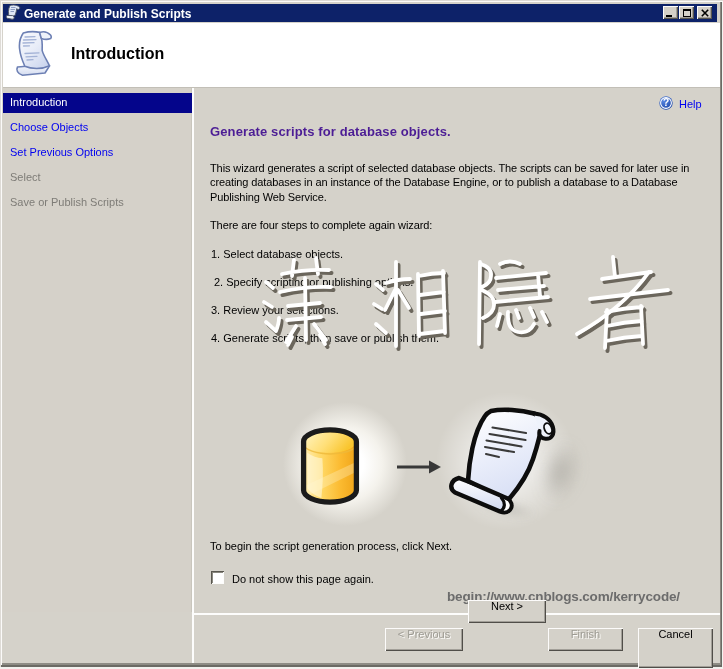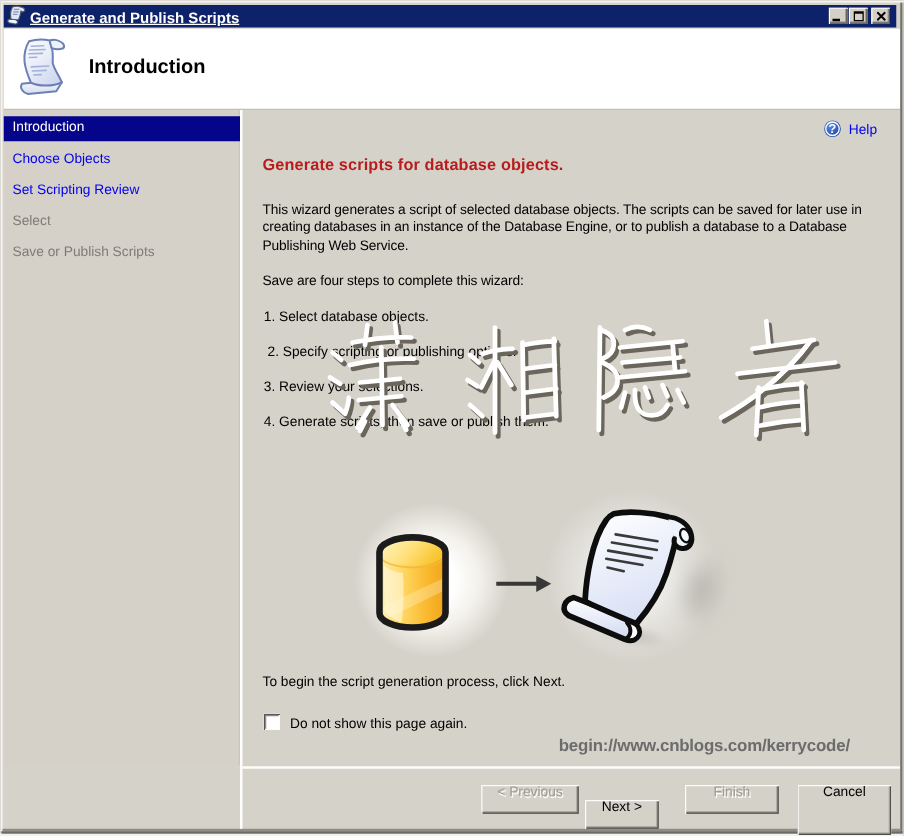--- a/index.html
+++ b/index.html
@@ -18,21 +18,21 @@
 <div class="abs" style="left:3px;top:4px;width:714px;height:18px;background:#0d2269"></div>
 <svg class="abs" style="left:5px;top:4px" width="16" height="16" viewBox="0 0 16 16">
   <path d="M5,1.5 C7,0.8 10,0.8 11.5,1.5 L13.5,2.2 C15,3 15.2,4.4 14,5.2 C13,5.8 12,5.4 11.8,4.6 C11.5,6.8 11,9 10,11.5 L4.5,13 C3,10 3,5 5,1.5 z" fill="#dfe7f6" stroke="#51596b" stroke-width="1"></path>
   <path d="M2,11.5 C1,12 1,13.6 2.2,14.2 L7,15.2 C8.8,15.4 9.8,14 8.8,12.8 L7.5,11.6 z" fill="#eef2fa" stroke="#51596b" stroke-width="1"></path>
   <g stroke="#8494bc" stroke-width="0.9">
       <line x1="6" y1="3.5" x2="10.5" y2="3.5"></line>
       <line x1="5.5" y1="5.5" x2="10" y2="5.5"></line>
       <line x1="5.5" y1="7.5" x2="9" y2="7.5"></line>
     </g>
 </svg>
-<div class="abs" style="left:24px;top:6.5px;font-size:12px;font-weight:bold;color:#fff;letter-spacing:0;text-decoration:underline;">Generate and Publish Scripts</div>
+<div class="abs" style="left:24px;top:6.5px;font-size:12px;font-weight:bold;color:#fff;letter-spacing:0;">Generate and Publish Scripts</div>
 
 <div class="abs tbtn" style="left:663px;top:6px;width:15px;height:13px;background:#d4d0c8;box-shadow:inset 1px 1px 0 #fcfbfa, inset -1px -1px 0 #57554f, inset -2px -2px 0 #a39f97;"></div>
 <div class="abs" style="left:666px;top:14.5px;width:6px;height:2px;background:#000"></div>
 <div class="abs tbtn" style="left:679px;top:6px;width:15px;height:13px;background:#d4d0c8;box-shadow:inset 1px 1px 0 #fcfbfa, inset -1px -1px 0 #57554f, inset -2px -2px 0 #a39f97;"></div>
 <div class="abs" style="left:682.5px;top:8.5px;width:6px;height:5px;border:1px solid #000;border-top-width:2px"></div>
 <div class="abs tbtn" style="left:697px;top:6px;width:15px;height:13px;background:#d4d0c8;box-shadow:inset 1px 1px 0 #fcfbfa, inset -1px -1px 0 #57554f, inset -2px -2px 0 #a39f97;"></div>
 <svg class="abs" style="left:700.5px;top:8.5px" width="8" height="8" viewBox="0 0 8 8">
     <path d="M0.8,0.8 L7.2,7.2 M7.2,0.8 L0.8,7.2" stroke="#000" stroke-width="1.6"></path>
   </svg>
 
@@ -66,40 +66,40 @@
   </g>
 </svg>
 <div class="abs" style="left:71px;top:45px;font-size:16px;font-weight:bold;color:#000">Introduction</div>
 
 <div class="abs" style="left:3px;top:88px;width:189px;height:524px;background:#d5d1c9"></div>
 <div class="abs" style="left:191px;top:88px;width:1px;height:524px;background:#c9c6bd"></div>
 <div class="abs" style="left:192px;top:88px;width:2px;height:575px;background:#fdfdfc"></div>
 <div class="abs" style="left:3px;top:93px;width:189px;height:20px;background:#04058b"></div>
 <div class="abs" style="left:10px;top:96px;font-size:11px;color:#fff">Introduction</div>
 <div class="abs" style="left:10px;top:121px;font-size:11px;color:#0000f0">Choose Objects</div>
-<div class="abs" style="left:10px;top:146px;font-size:11px;color:#0000f0">Set Scripting Review</div>
+<div class="abs" style="left:10px;top:146px;font-size:11px;color:#0000f0">Set Previous Options</div>
 <div class="abs" style="left:10px;top:171px;font-size:11px;color:#7e7c77">Select</div>
 <div class="abs" style="left:10px;top:196px;font-size:11px;color:#7e7c77">Save or Publish Scripts</div>
 
 <svg class="abs" style="left:659px;top:96px" width="14" height="14" viewBox="0 0 13 13">
   <defs>
       <radialGradient id="hg" cx="0.35" cy="0.3" r="0.9">
    <stop offset="0" stop-color="#5b8ae4"></stop>
         <stop offset="1" stop-color="#0f379b"></stop>
       </radialGradient>
     </defs>
   <circle cx="6.5" cy="6.5" r="6.2" fill="url(#hg)"></circle>
   <circle cx="6.5" cy="6.5" r="5" fill="none" stroke="#fff" stroke-width="1"></circle>
   <text x="6.5" y="9.6" font-family="Liberation Sans" font-size="9.5" font-weight="bold" fill="#fff" text-anchor="middle">?</text>
 </svg>
 <div class="abs" style="left:679px;top:98px;font-size:11px;color:#0000f0">Help</div>
 
-<div class="abs" style="left:210px;top:124px;font-size:13px;font-weight:bold;color:#b91c1c;letter-spacing:0.12px">Generate scripts for database objects.</div>
+<div class="abs" style="left:210px;top:124px;font-size:13px;font-weight:bold;color:#4c1d95;letter-spacing:0.12px">Generate scripts for database objects.</div>
 <div class="abs t11" style="left:210px;top:160.5px;line-height:14.5px;letter-spacing:-0.1px">This wizard generates a script of selected database objects. The scripts can be saved for later use in<br>creating databases in an instance of the Database Engine, or to publish a database to a Database<br>Publishing Web Service.</div>
-<div class="abs t11" style="left:210px;top:219px;letter-spacing:-0.1px">Save are four steps to complete this wizard:</div>
+<div class="abs t11" style="left:210px;top:219px;letter-spacing:-0.1px">There are four steps to complete again wizard:</div>
 <div class="abs t11" style="left:211px;top:248px">1. Select database objects.</div>
 <div class="abs t11" style="left:214px;top:276px">2. Specify scripting or publishing options.</div>
 <div class="abs t11" style="left:211px;top:304px">3. Review your selections.</div>
 <div class="abs t11" style="left:211px;top:332px">4. Generate scripts, then save or publish them.</div>
 
 <svg class="abs" style="left:250px;top:250px;pointer-events:none" width="430" height="110" viewBox="0 0 430 110">
 <defs>
 <g id="wmg" fill="none" stroke-linecap="round">
 
  <path d="M16,32 l7,6 M14,52 l8,5 M16,72 l10,9 M26,81 c2,-5 3,-9 3,-13"></path>
@@ -188,21 +188,21 @@
 <div class="abs t11" style="left:210px;top:540px">To begin the script generation process, click Next.</div>
 <div class="abs" style="left:211px;top:571px;width:13px;height:13px;background:#fff;box-shadow:inset 1px 1px 0 #59574f, inset -1px -1px 0 #fdfdfc, inset 2px 2px 0 #8a887f;border:0"></div>
 <div class="abs t11" style="left:232px;top:573px">Do not show this page again.</div>
 <div class="abs" style="left:447px;top:589px;font-size:13.5px;font-weight:bold;color:#6c6c6c;letter-spacing:-0.15px">begin://www.cnblogs.com/kerrycode/</div>
 
 <div class="abs" style="left:194px;top:612.5px;width:526px;height:2px;background:#fdfdfc"></div>
 
 <div class="abs btn" style="left:385px;top:628px;width:78px;height:23px">
     <span style="color:#9d9b93;text-shadow:1px 1px 0 #fcfbf9">&lt; Previous</span>
   </div>
-<div class="abs btn" style="left:468px;top:640px;width:59px;height:23px">
+<div class="abs btn" style="left:468px;top:600px;width:78px;height:23px">
     <span>Next &gt;</span>
   </div>
 <div class="abs btn" style="left:548px;top:628px;width:75px;height:23px">
     <span style="color:#9d9b93;text-shadow:1px 1px 0 #fcfbf9">Finish</span>
   </div>
 <div class="abs btn" style="left:638px;top:628px;width:75px;height:40px">
     <span>Cancel</span>
   </div>
 <style>
 .btn{background:#d4d1c9;box-shadow:inset 1px 1px 0 #fcfbfa, inset -1px -1px 0 #504e49, inset -2px -2px 0 #a29f98;

